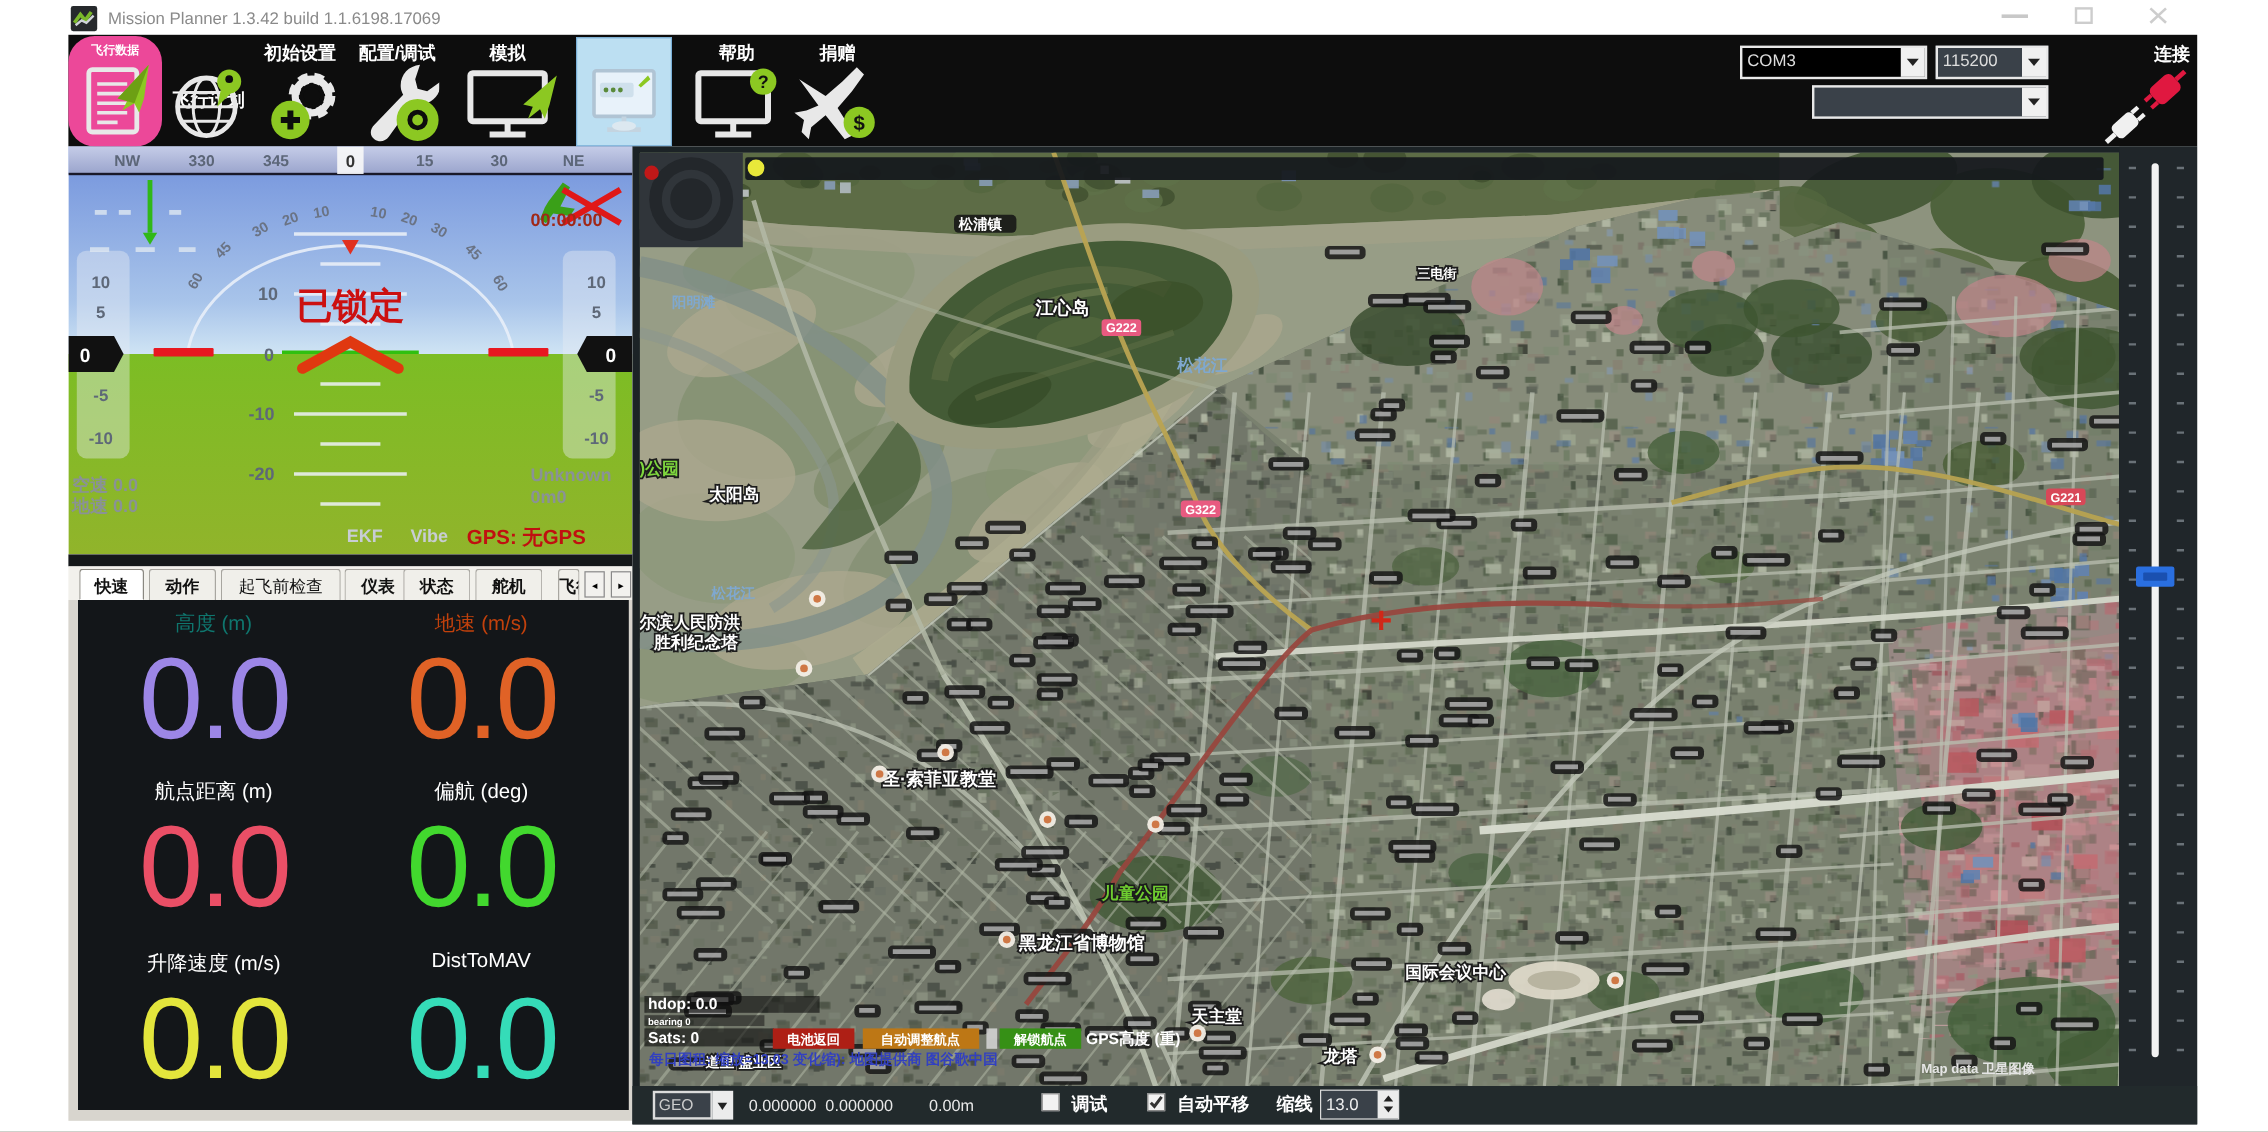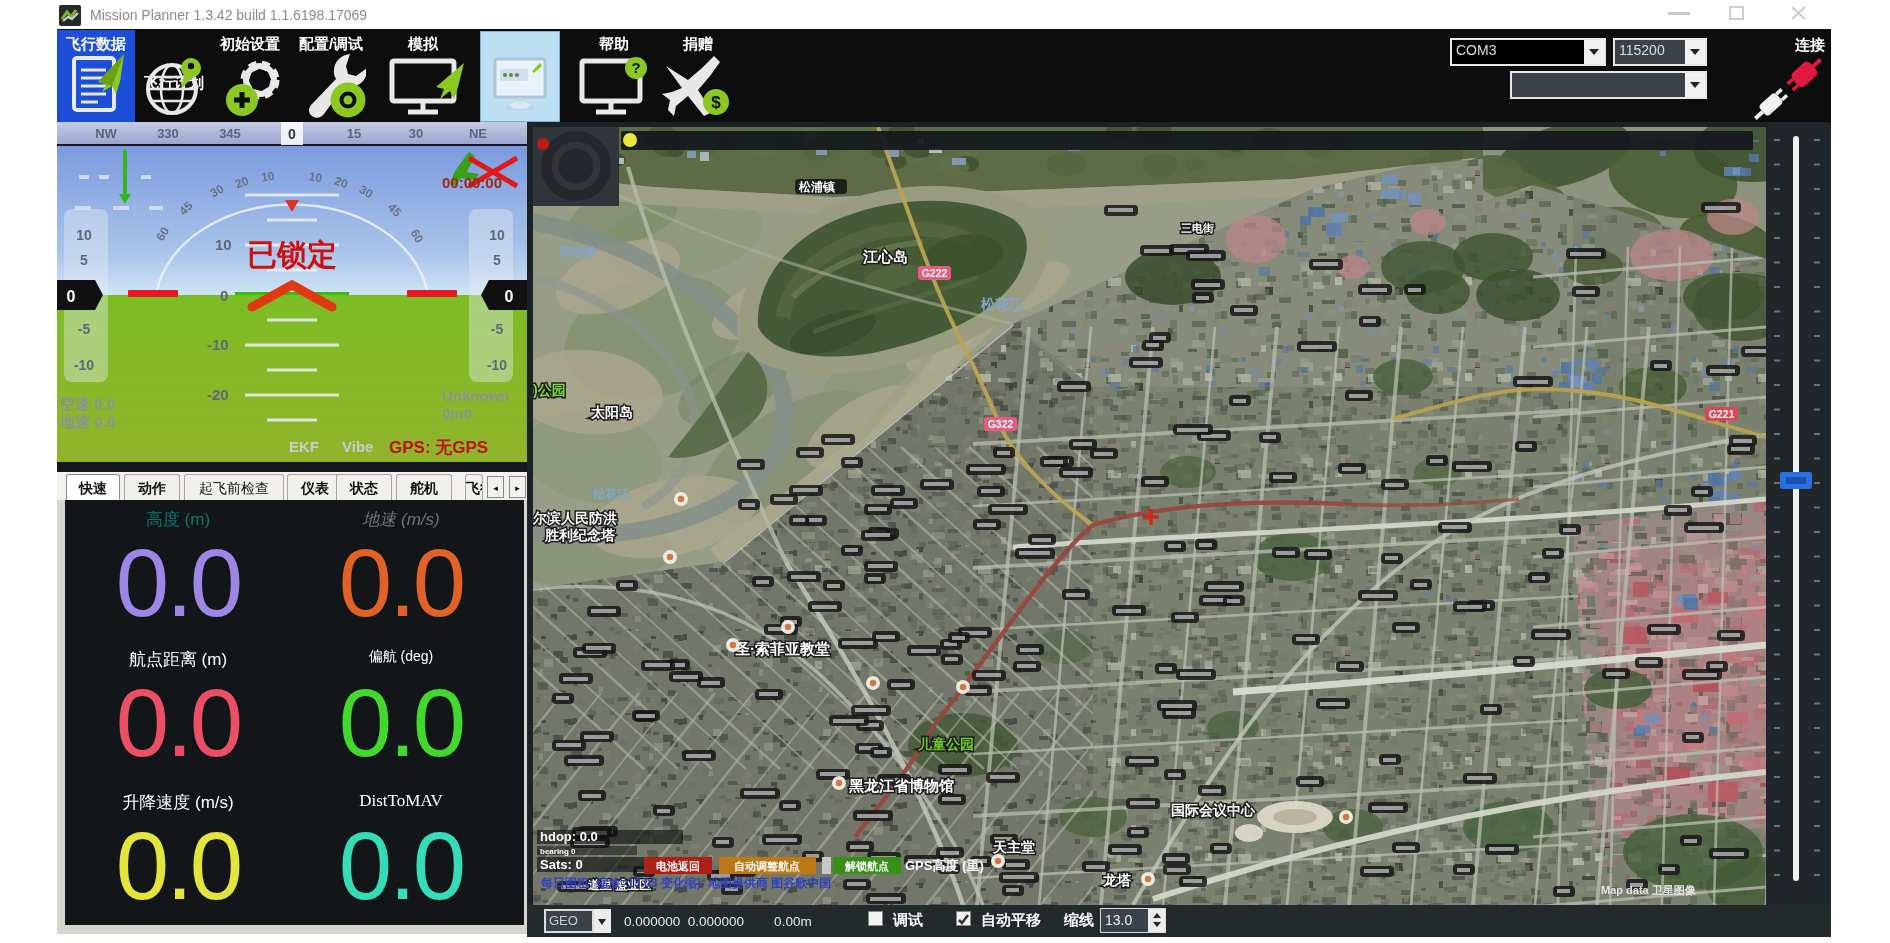--- a/index.html
+++ b/index.html
@@ -14,21 +14,21 @@
     </svg>
 </div>
 <div class="abs" style="left:90px;top:7px;font-size:14px;color:#8a8a8a;">Mission Planner 1.3.42 build 1.1.6198.17069</div>
 <div class="abs" style="left:1668px;top:12px;width:22px;height:3px;background:#c8c8c8;"></div>
 <div class="abs" style="left:1729px;top:6px;width:15px;height:14px;border:2px solid #cdcdcd;"></div>
 <div class="abs" style="left:1790px;top:5px;width:17px;height:16px;"><svg width="17" height="16">
       <path d="M2,2 L15,14 M15,2 L2,14" stroke="#cdcdcd" stroke-width="2.2"></path>
     </svg></div>
 
 <div class="abs" style="left:57px;top:29px;width:1774px;height:93px;background:#0d0d0d;"></div>
-<div class="abs" style="left:57px;top:30px;width:78px;height:92px;background:#1d4ed8;color:#fff;font-size:15px;font-weight:bold;text-align:center;">
+<div class="abs" style="left:57px;top:30px;width:78px;height:92px;background:#ec4899;color:#fff;font-size:10px;font-weight:bold;text-align:center;border-radius:22px;">
     <div style="margin-top:5px;">飞行数据</div>
   </div>
 <div class="abs" style="left:138px;top:30px;width:72px;height:92px;color:#fff;font-size:15px;font-weight:bold;text-align:center;margin-top:39px;">
     <div style="margin-top:5px;">飞行计划</div>
   </div>
 <div class="abs" style="left:212px;top:30px;width:76px;height:92px;color:#fff;font-size:15px;font-weight:bold;text-align:center;">
     <div style="margin-top:5px;">初始设置</div>
   </div>
 <div class="abs" style="left:290px;top:30px;width:82px;height:92px;color:#fff;font-size:15px;font-weight:bold;text-align:center;">
     <div style="margin-top:5px;">配置/调试</div>
@@ -278,29 +278,29 @@
 <div class="abs" style="left:287px;top:474px;width:56px;height:26px;background:#f0efea;border:1px solid #a8a6a0;border-bottom:none;font-size:14px;font-weight:bold;color:#111;text-align:center;padding-top:5px;border-radius:3px 3px 0 0;overflow:hidden;white-space:nowrap;">仪表</div>
 <div class="abs" style="left:336px;top:474px;width:56px;height:26px;background:#f0efea;border:1px solid #a8a6a0;border-bottom:none;font-size:14px;font-weight:bold;color:#111;text-align:center;padding-top:5px;border-radius:3px 3px 0 0;overflow:hidden;white-space:nowrap;">状态</div>
 <div class="abs" style="left:396px;top:474px;width:56px;height:26px;background:#f0efea;border:1px solid #a8a6a0;border-bottom:none;font-size:14px;font-weight:bold;color:#111;text-align:center;padding-top:5px;border-radius:3px 3px 0 0;overflow:hidden;white-space:nowrap;">舵机</div>
 <div class="abs" style="left:465px;top:474px;width:18px;height:26px;background:#f0efea;border:1px solid #a8a6a0;border-bottom:none;font-size:14px;font-weight:bold;color:#111;text-align:center;padding-top:5px;border-radius:3px 3px 0 0;overflow:hidden;white-space:nowrap;">飞行</div>
 <div class="abs" style="left:487px;top:476px;width:17px;height:22px;background:#f2f1ee;border:1px solid #888;font-size:9px;text-align:center;padding-top:6px;">◂</div>
 <div class="abs" style="left:509px;top:476px;width:17px;height:22px;background:#f2f1ee;border:1px solid #888;font-size:9px;text-align:center;padding-top:6px;">▸</div>
 <div class="abs" style="left:57px;top:500px;width:470px;height:434px;background:#d8d5ce;"></div>
 <div class="abs" style="left:65px;top:500px;width:459px;height:425px;background:#131619;"></div>
 <div class="abs" style="left:63px;top:508px;width:230px;text-align:center;color:#0f766e;font-size:17px;">高度 (m)</div>
 <div class="abs" style="left:63px;top:528px;width:230px;text-align:center;color:#9c86e6;font-size:96px;letter-spacing:-3px;">0.0</div>
-<div class="abs" style="left:286px;top:508px;width:230px;text-align:center;color:#737373;font-size:17px;font-style:italic;">地速 (m/s)</div>
+<div class="abs" style="left:286px;top:508px;width:230px;text-align:center;color:#c2410c;font-size:17px;">地速 (m/s)</div>
 <div class="abs" style="left:286px;top:528px;width:230px;text-align:center;color:#e06226;font-size:96px;letter-spacing:-3px;">0.0</div>
 <div class="abs" style="left:63px;top:648px;width:230px;text-align:center;color:#fff;font-size:17px;">航点距离 (m)</div>
 <div class="abs" style="left:63px;top:668px;width:230px;text-align:center;color:#ea4f66;font-size:96px;letter-spacing:-3px;">0.0</div>
-<div class="abs" style="left:286px;top:648px;width:230px;text-align:center;color:#fff;font-size:14px;">偏航 (deg)</div>
+<div class="abs" style="left:286px;top:648px;width:230px;text-align:center;color:#fff;font-size:17px;">偏航 (deg)</div>
 <div class="abs" style="left:286px;top:668px;width:230px;text-align:center;color:#42d82e;font-size:96px;letter-spacing:-3px;">0.0</div>
 <div class="abs" style="left:63px;top:791px;width:230px;text-align:center;color:#fff;font-size:17px;">升降速度 (m/s)</div>
 <div class="abs" style="left:63px;top:811px;width:230px;text-align:center;color:#e3e53c;font-size:96px;letter-spacing:-3px;">0.0</div>
-<div class="abs" style="left:286px;top:791px;width:230px;text-align:center;color:#fff;font-size:17px;font-family:Liberation Serif, serif;">DistToMAV</div>
+<div class="abs" style="left:286px;top:791px;width:230px;text-align:center;color:#fff;font-size:17px;">DistToMAV</div>
 <div class="abs" style="left:286px;top:811px;width:230px;text-align:center;color:#35dcb8;font-size:96px;letter-spacing:-3px;">0.0</div>
 <div class="abs" style="left:527px;top:122px;width:1304px;height:815px;background:#1c2326;"></div>
 <div class="abs" style="left:533px;top:127px;width:1233px;height:778px;overflow:hidden;"><svg width="1233" height="778" viewBox="0 0 1233 778">
       <defs>
         <clipPath id="cityclip">
           <path d="M0,462 L190,435 L480,197 L620,132 L780,62 L880,38 L950,32 L950,75 L1000,58 L1080,82 L1233,132 L1233,778 L0,778 Z"></path>
         </clipPath>
         <clipPath id="blclip">
           <path d="M0,462 L190,435 L480,197 L560,270 L560,778 L0,778 Z"></path>
         </clipPath>

